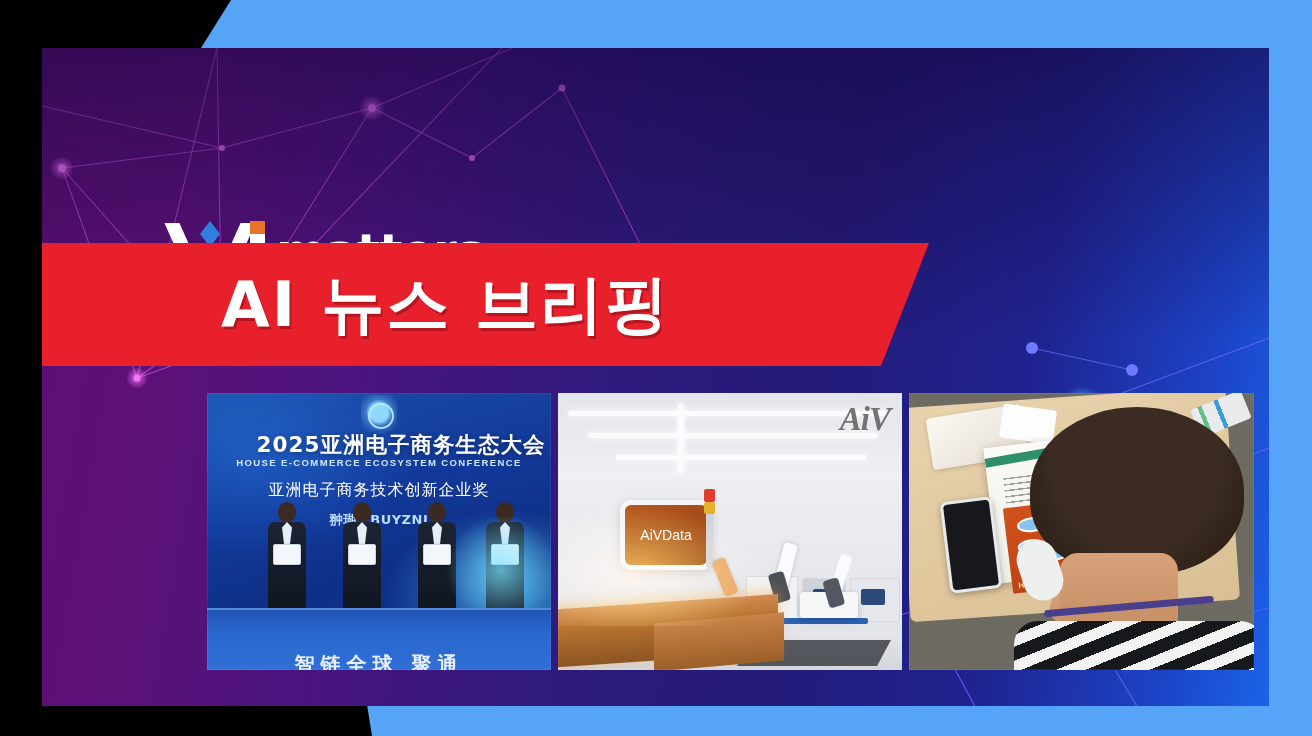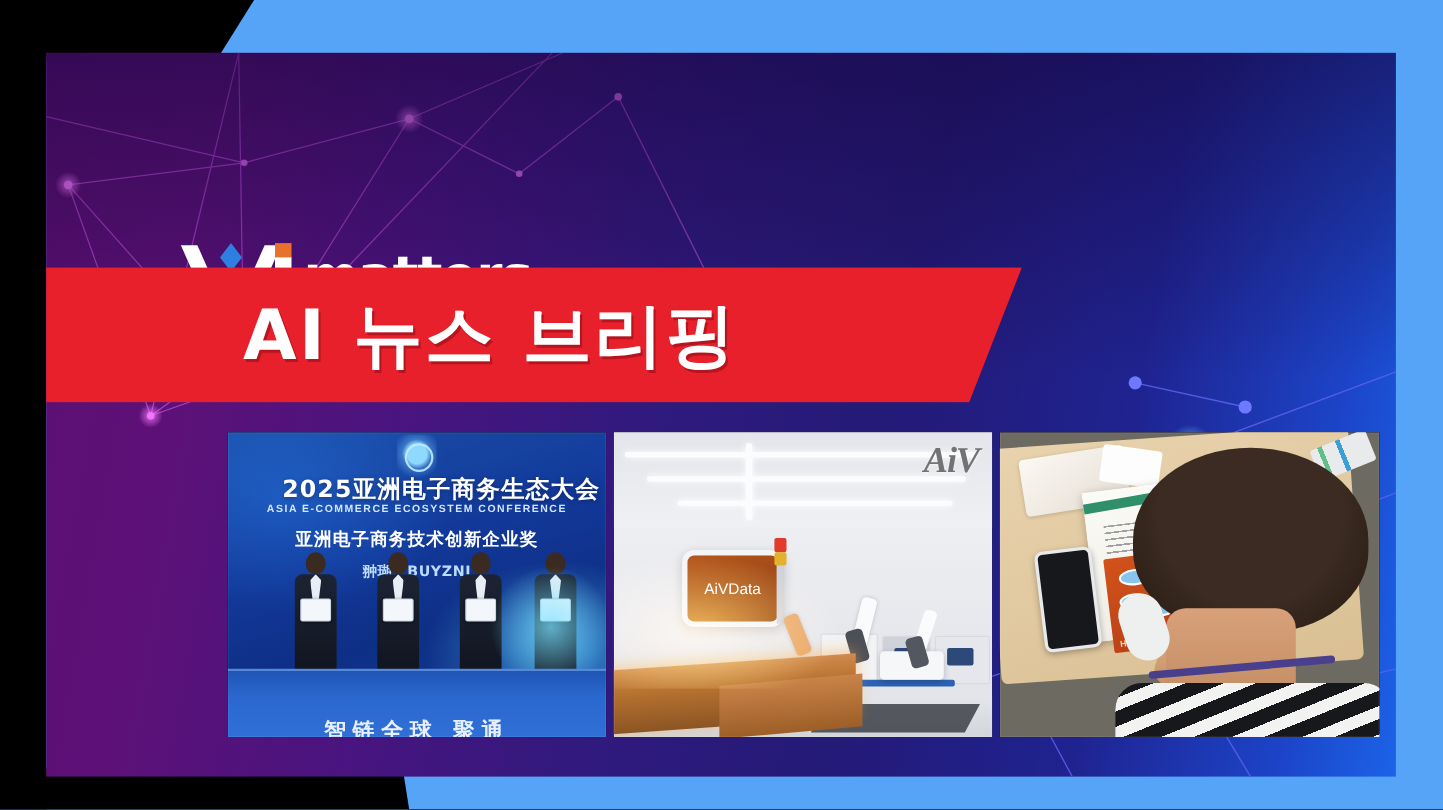--- a/index.html
+++ b/index.html
@@ -149,21 +149,21 @@
     text-shadow:0 1px 5px rgba(0,0,0,.35);
     padding-left:44px;
   }
   .p1 .t2 {
     position:absolute; left:0; right:0; top:64px; text-align:center;
     color:#cfe6ff; font-size:9.5px; font-weight:700; letter-spacing:1.4px;
     font-family:"Liberation Sans", sans-serif;
   }
   .p1 .t3 {
     position:absolute; left:0; right:0; top:87px; text-align:center;
-    color:#fff; font-size:16px; font-weight:700; letter-spacing:1px;
+    color:#fff; font-size:16px; font-weight:400; letter-spacing:1px;
     font-family:"DejaVu Sans", sans-serif;
   }
   .p1 .t4 {
     position:absolute; left:0; right:0; top:118px; text-align:center;
     color:#bcdcff; font-size:13px; font-weight:700; letter-spacing:.5px;
     font-family:"DejaVu Sans", sans-serif;
   }
   .p1 .floor {
     position:absolute; left:0; right:0; bottom:0; height:62px;
     background:linear-gradient(180deg,#1f55b4 0%, #2a68cf 40%, #2f6fd6 100%);
@@ -548,21 +548,21 @@
     <div id="banner">
       <div id="banner-title">AI 뉴스 브리핑</div>
     </div>
 
     <div id="photos">
 
       <div class="photo p1">
         <div class="bg"></div>
         <div class="emblem"></div>
         <div class="t1">2025亚洲电子商务生态大会</div>
-        <div class="t2">ASIA E-COMMERCE ECOSYSTEM CONFERENCE</div>
+        <div class="t2">HOUSE E-COMMERCE ECOSYSTEM CONFERENCE</div>
         <div class="t3">亚洲电子商务技术创新企业奖</div>
         <div class="t4">翀瑚、BUYZNI</div>
         <div class="people">
           <div class="person p-a">
             <span class="head"></span>
               <span class="body"></span>
               <span class="shirt"></span>
               <span class="cert"></span>
           </div>
           <div class="person p-b">

